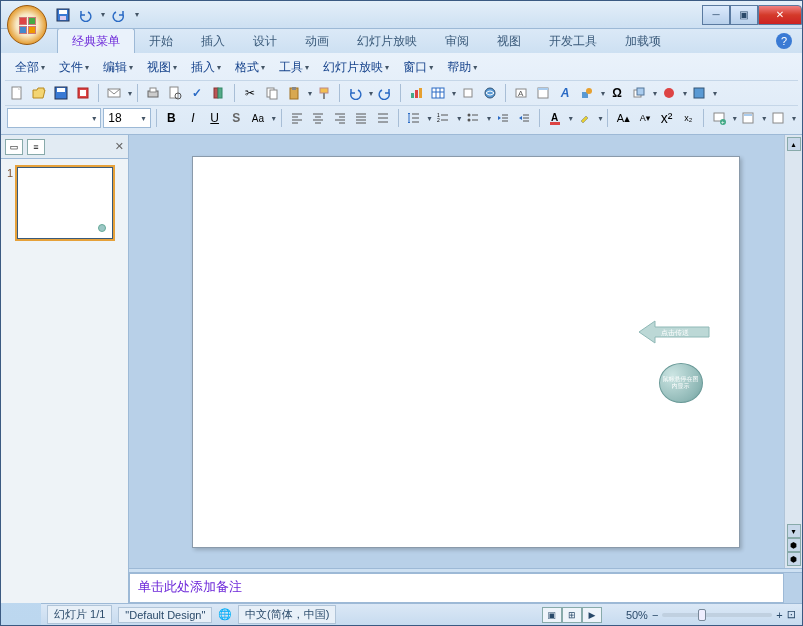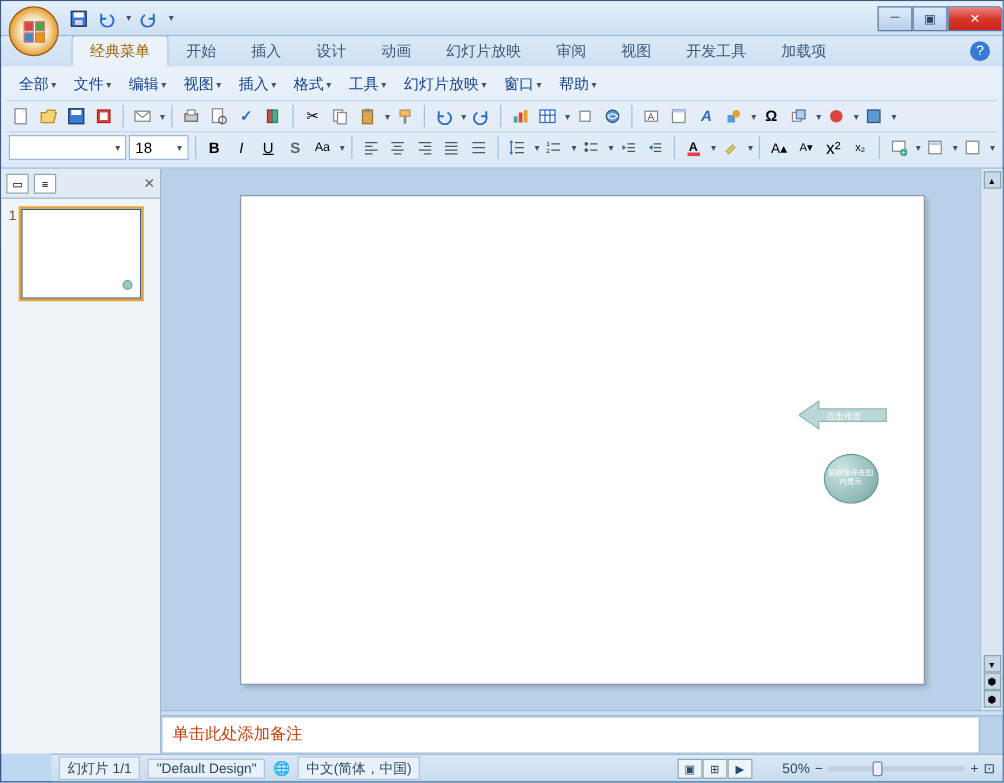--- a/index.html
+++ b/index.html
@@ -12,21 +12,21 @@
 .office-btn .sq div:nth-child(1){background:#d44;} .office-btn .sq div:nth-child(2){background:#4a4;} .office-btn .sq div:nth-child(3){background:#48c;} .office-btn .sq div:nth-child(4){background:#e90;}
 .qat { margin-left:54px; display:flex; align-items:center; gap:6px; height:100%; }
 .qat .ic { width:16px; height:16px; display:flex; align-items:center; justify-content:center; font-size:12px; }
 .titletext { position:absolute; left:0; right:0; text-align:center; font-size:12px; color:#3a5a7a; pointer-events:none; }
 .winbtns { margin-left:auto; display:flex; height:20px; }
 .winbtns div { width:28px; height:20px; border:1px solid #5a7aa0; display:flex; align-items:center; justify-content:center; font-size:10px; }
 .winbtns .min,.winbtns .max{ background:linear-gradient(#dceafc,#b8d0eb); color:#2a4a6a;}
 .winbtns .close{ background:linear-gradient(#f08080,#d43a2a,#c22); color:#fff; width:44px; border-radius:0 4px 0 0;}
 .ribbontabs { height:24px; display:flex; align-items:flex-end; padding-left:56px; background:linear-gradient(#dbe9f7,#cde0f2); gap:0; position:relative;}
 .ribbontabs .tab { padding:4px 14px 3px; font-size:12px; color:#3a5a7a; cursor:pointer; }
-.ribbontabs .tab.active { background:#eaf2fb; border:1px solid #9db9d6; border-bottom:none; border-radius:3px 3px 0 0; color:#a16207;}
+.ribbontabs .tab.active { background:#eaf2fb; border:1px solid #9db9d6; border-bottom:none; border-radius:3px 3px 0 0; color:#6d28d9;}
 .help-ic { position:absolute; right:10px; top:4px; width:16px; height:16px; border-radius:50%; background:#3a7ad4; color:#fff; font-size:11px; display:flex; align-items:center; justify-content:center;}
 .ribbonbody { background:linear-gradient(#eaf2fb,#dce9f6); border-bottom:1px solid #9db9d6; padding:2px 4px 4px; }
 .menurow { display:flex; align-items:center; gap:2px; padding:2px 4px; font-size:12px;}
 .menurow .mi { padding:2px 6px; color:#15428b; cursor:pointer; display:flex; align-items:center; gap:2px;}
 .menurow .mi .dd{font-size:8px;color:#456;}
 .toolrow { display:flex; align-items:center; gap:2px; padding:2px 2px; border-top:1px solid #c5d6e8; flex-wrap:nowrap; overflow:hidden;}
 .toolrow .btn { width:20px; height:20px; border:1px solid transparent; display:flex; align-items:center; justify-content:center; font-size:12px; cursor:pointer; border-radius:2px;}
 .toolrow .sep { width:1px; height:18px; background:#a8bed6; margin:0 3px;}
 .toolrow .fontname { width:96px; height:20px; border:1px solid #9db9d6; background:#fff; font-size:12px; padding:0 4px; display:flex; align-items:center; justify-content:space-between; }
 .toolrow .fontsize { width:48px; }
@@ -42,21 +42,21 @@
 .thumb .tbox{width:96px;height:72px;background:#fff;border:1px solid #3a5a7a;outline:2px solid #e6a13a;box-shadow:0 0 0 1px #fff inset;position:relative;}
 .thumb .tbox .dot{position:absolute;right:6px;bottom:6px;width:8px;height:8px;border-radius:50%;background:#9cc7c5;border:1px solid #6a9;}
 .editarea { flex:1; display:flex; flex-direction:column; position:relative; }
 .canvaswrap { flex:1; display:flex; align-items:center; justify-content:center; background:#b8d0e8; position:relative; }
 .slide { width:548px; height:392px; background:#fff; border:1px solid #8a9aaa; box-shadow:2px 2px 4px rgba(0,0,0,.2); position:relative; }
 .arrow-obj { position:absolute; right:28px; top:162px; }
 .circ-obj { position:absolute; right:36px; top:206px; width:44px; height:40px; border-radius:50%; background:radial-gradient(circle at 30% 30%,#cce5e3,#8fb8b6 70%,#6a9a98); border:1px solid #6a9a98; display:flex; align-items:center; justify-content:center; font-size:6px; color:#fff; text-align:center; line-height:1.1; padding:2px;}
 .vscroll { position:absolute; right:0; top:0; bottom:0; width:18px; background:#dce6f0; border-left:1px solid #b0c4d8; display:flex; flex-direction:column; align-items:center; justify-content:space-between; padding:2px 0;}
 .vscroll .arr{width:14px;height:14px;background:#c8d8ea;border:1px solid #8aa;font-size:8px;display:flex;align-items:center;justify-content:center;}
 .splitter { height:5px; background:#cde0f2; border-top:1px solid #9db9d6; border-bottom:1px solid #9db9d6; cursor:ns-resize;}
-.notes { height:30px; background:#fff; border:1px solid #9db9d6; margin:0 18px 0 0; padding:4px 8px; font-size:13px; color:#c2410c;}
+.notes { height:30px; background:#fff; border:1px solid #9db9d6; margin:0 18px 0 0; padding:4px 8px; font-size:13px; color:#6d28d9;}
 .statusbar { height:22px; background:linear-gradient(#dbe8f6,#c7dbef); border-top:1px solid #9db9d6; display:flex; align-items:center; font-size:11px; color:#2a4a6a; padding:0 6px; gap:6px;margin-left:40px;}
 .statusbar .cell{border:1px solid #b0c4d8;padding:1px 6px;background:#e8f0f8;}
 .statusbar .views{display:flex;gap:0;margin-left:auto;}
 .statusbar .views .vb{width:20px;height:16px;border:1px solid #8aa;background:#eef4fa;display:flex;align-items:center;justify-content:center;font-size:9px;}
 .statusbar .zoom{display:flex;align-items:center;gap:4px;padding-left:18px;}
 .statusbar .slider{width:110px;height:4px;background:#c0d0e0;position:relative;border-radius:2px;}
 .statusbar .slider .th{position:absolute;left:36px;top:-4px;width:8px;height:12px;background:#eef;border:1px solid #789;border-radius:2px;}
 </style>
 </head>
 <body>

